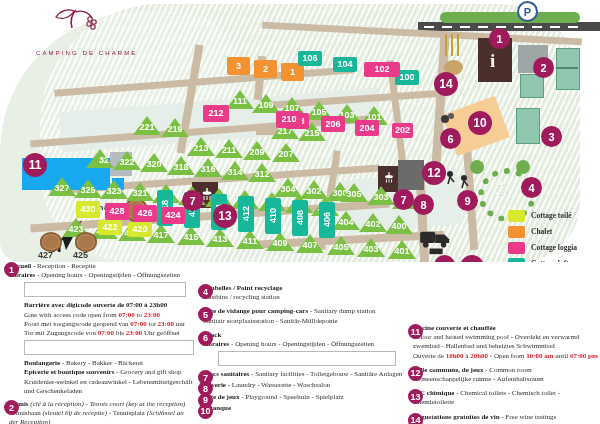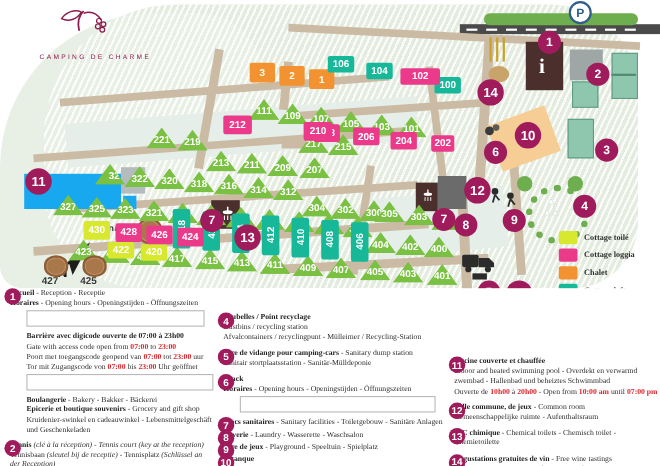--- a/index.html
+++ b/index.html
@@ -484,26 +484,26 @@
   </svg>
   <div class="sub">CAMPING DE CHARME</div>
 </div>
 
 <div id="acc-legend">
     <div class="row">
       <div class="sw" style="background: rgb(215, 232, 46);"></div>
       <div class="lbl">Cottage toilé</div>
     </div>
     <div class="row">
+      <div class="sw" style="background: rgb(242, 146, 48);"></div>
+      <div class="lbl">Chalet</div>
+    </div>
+    <div class="row">
       <div class="sw" style="background: rgb(236, 58, 139);"></div>
       <div class="lbl">Cottage loggia</div>
-    </div>
-    <div class="row">
-      <div class="sw" style="background: rgb(242, 146, 48);"></div>
-      <div class="lbl">Chalet</div>
     </div>
     <div class="row">
       <div class="sw" style="background: rgb(23, 184, 154);"></div>
       <div class="lbl">Cottage loft</div>
     </div>
     <div class="row">
       <div class="sw sw-barrel" style="background: rgb(169, 120, 74);"></div>
       <div class="lbl">Barrel</div>
     </div>
     <div class="row">
@@ -565,21 +565,20 @@
     </div>
 
   </div>
 
   <div class="col col2">
     <div class="li" style="margin-top:22px;">
       <div class="marker m-leg">4</div>
       <div class="txt">
         <b>Poubelles / Point recyclage</b><br>
         <span>Dustbins / recycling station</span><br>
-        <span>Afvalcontainers / recyclingpunt - Mülleimer / Recycling-Station</span>
       </div>
     </div>
     <div class="li" style="margin-top:5px;">
       <div class="marker m-leg">5</div>
       <div class="txt">
         <b>Aire de vidange pour camping-cars</b>
         <span>- Sanitary dump station</span><br>
         <span>Sanitair stortplaatsstation - Sanitär-Mülldeponie</span>
       </div>
     </div>

